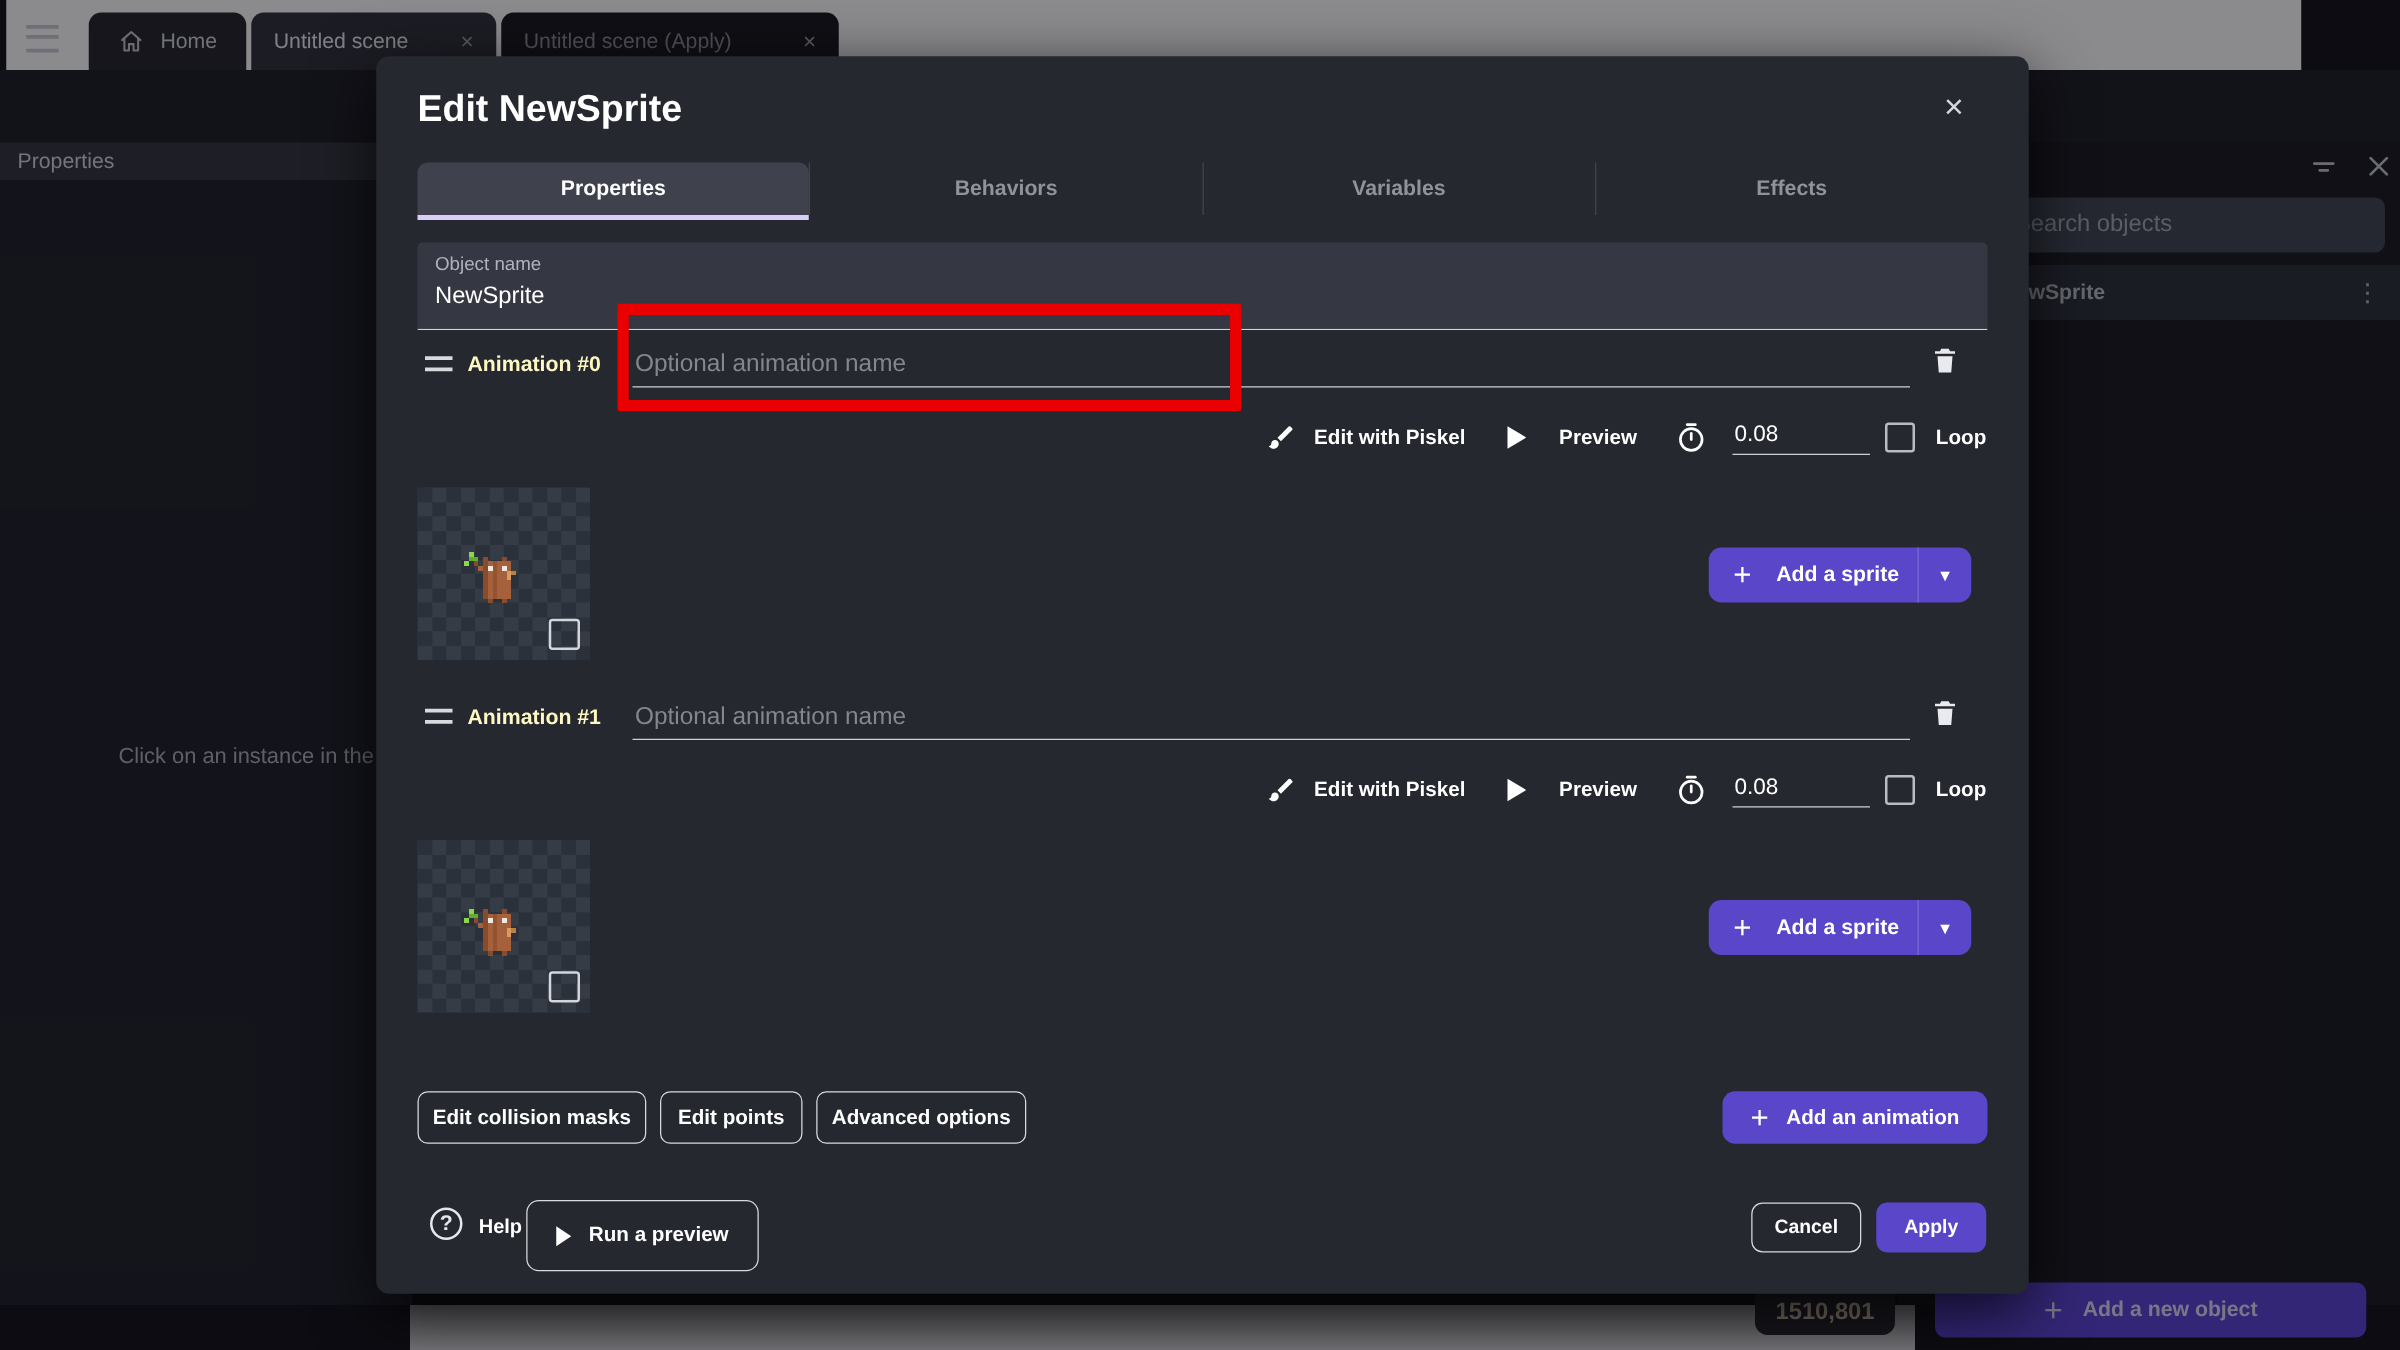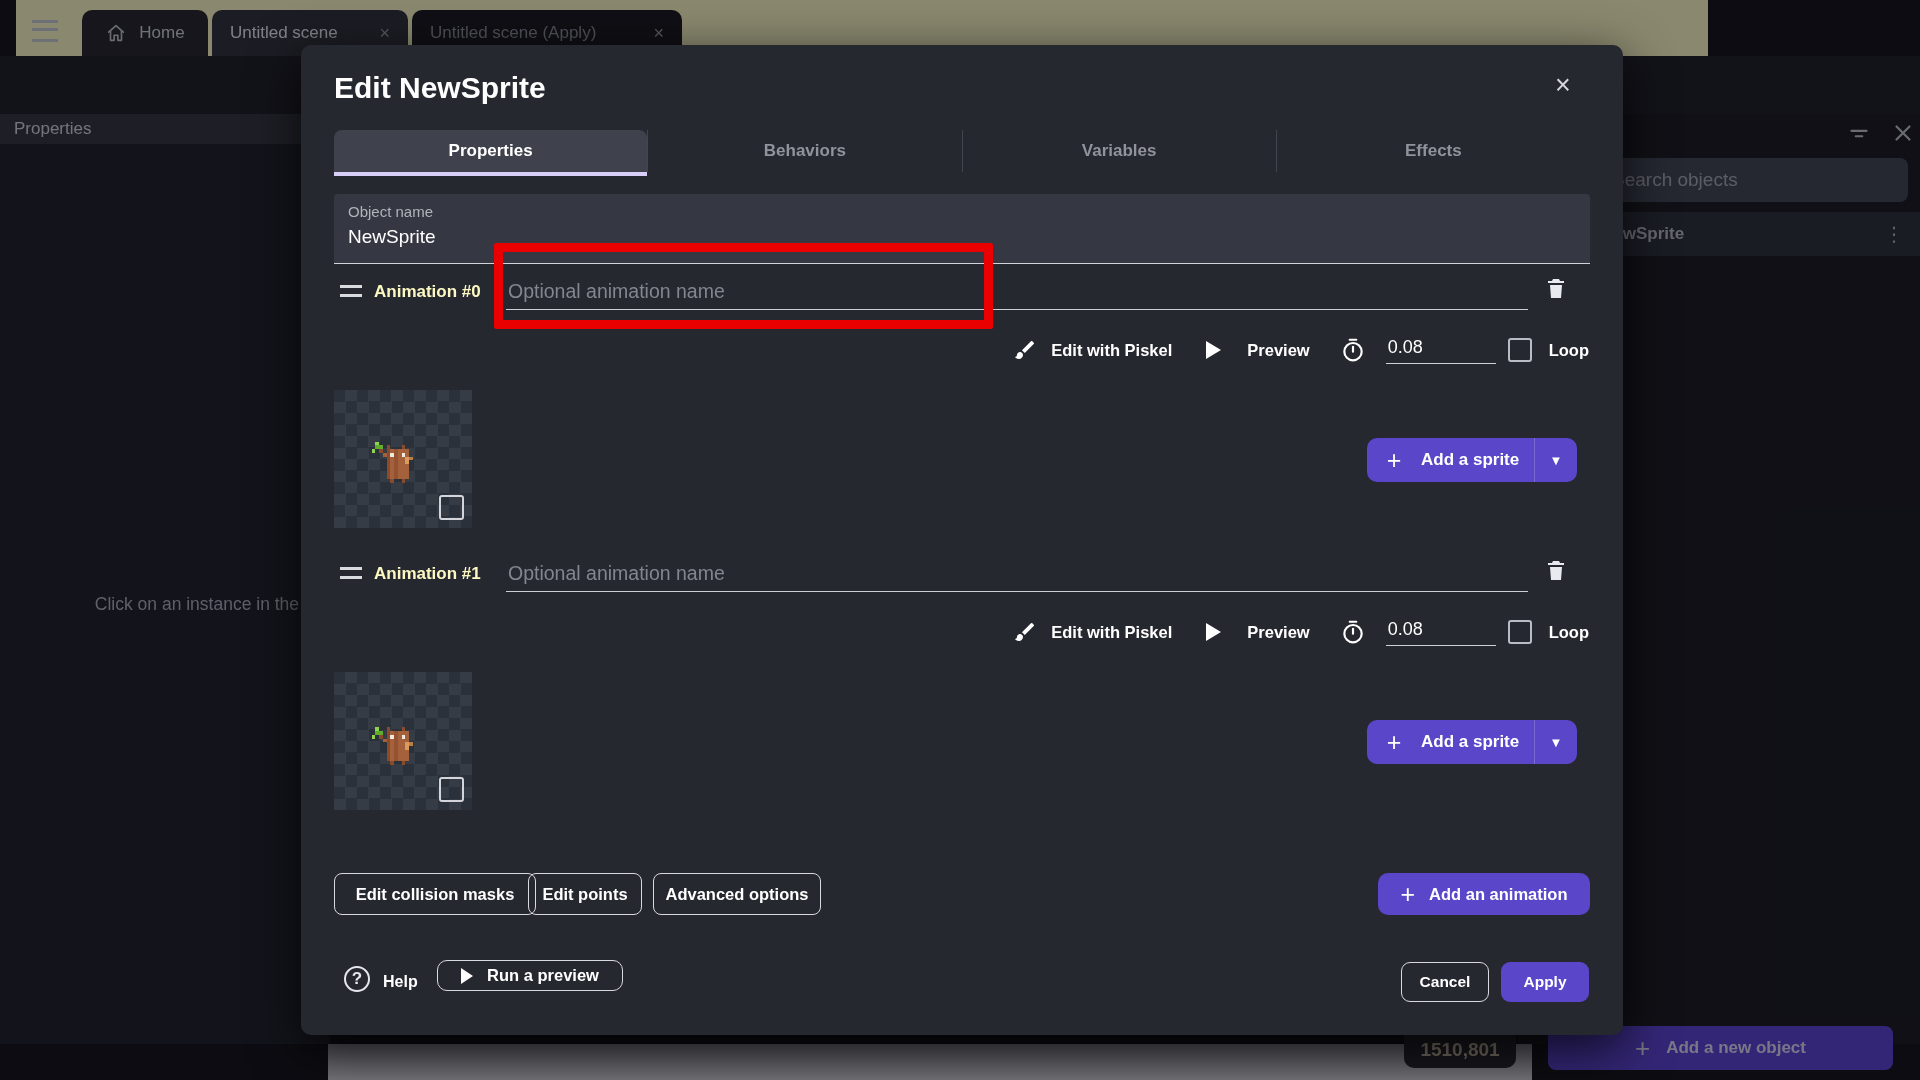--- a/index.html
+++ b/index.html
@@ -1,20 +1,20 @@
 <!DOCTYPE html>
 <html><head>
 <meta charset="utf-8">
 <style>
   html,body{margin:0;padding:0;background:#000;}
   .stage{position:relative;width:1920px;height:1080px;overflow:hidden;
          font-family:"Liberation Sans",sans-serif;background:#101015;}
 
   
-  .topbar{position:absolute;left:16px;top:0;width:1692px;height:56px;background:#fef9c3;}
+  .topbar{position:absolute;left:5px;top:0;width:1836px;height:56px;background:#ffffff;}
   .hamburger{position:absolute;left:16px;top:20px;width:26px;height:16px;
              border-top:3px solid #c9ccd4;border-bottom:3px solid #c9ccd4;}
   .hamburger::after{content:"";position:absolute;left:0;top:5px;width:26px;height:3px;background:#c9ccd4;}
   .wtab{position:absolute;top:10px;height:46px;display:flex;align-items:center;gap:12px;
         font-size:17px;border-radius:10px 10px 0 0;padding:0 18px;box-sizing:border-box;}
   .wtab-home{left:66px;width:126px;background:#222229;color:#cdd0d8;justify-content:center;}
   .wtab-scene{left:196px;width:196px;background:#2e2e37;color:#e9ebf1;}
   .wtab-events{left:396px;width:270px;background:#16161b;color:#8e9199;}
   .wtab .x{font-size:18px;color:#9ea1a9;margin-left:auto;}
   .toolbar{position:absolute;left:0;top:56px;width:1920px;height:58px;background:#1c1c22;}
@@ -352,31 +352,31 @@
         <rect x="2" y="5" width="1" height="1" fill="#8ed44d"></rect>
       </svg>
       <span class="thumb-check"></span>
     </div>
     <div class="add-sprite" style="top:675px;">
       <span class="plus">+</span>
       <span class="t">Add a sprite</span>
       <span class="caret">▼</span>
     </div>
 
-    <div class="btn-outline" style="left:33px;top:828px;width:202px;">Edit collision masks</div>
+    <div class="btn-outline" style="left:33px;top:828px;width:183px;">Edit collision masks</div>
     <div class="btn-outline" style="left:227px;top:828px;width:114px;">Edit points</div>
     <div class="btn-outline" style="left:352px;top:828px;width:168px;">Advanced options</div>
     <div class="btn-purple" style="left:1077px;top:828px;width:212px;height:42px;border-radius:10px;">
       <span style="font-size:25px;font-weight:normal;">+</span>
       <span>Add an animation</span>
     </div>
 
     <div class="help-circ">?</div>
     <div class="help-lbl">Help</div>
-    <div class="btn-outline" style="left:136px;top:915px;width:186px;height:31px;border-radius:10px;">
+    <div class="btn-outline" style="left:120px;top:915px;width:186px;height:57px;border-radius:10px;">
       <span class="sm-tri"></span>
       <span>Run a preview</span>
     </div>
     <div class="btn-outline" style="left:1100px;top:917px;width:88px;height:40px;border-radius:9px;font-size:15.5px;">Cancel</div>
     <div class="btn-purple" style="left:1200px;top:917px;width:88px;height:40px;font-size:15.5px;">Apply</div>
   </div>
 
   <div class="red-rect"></div>
 </div>
 

